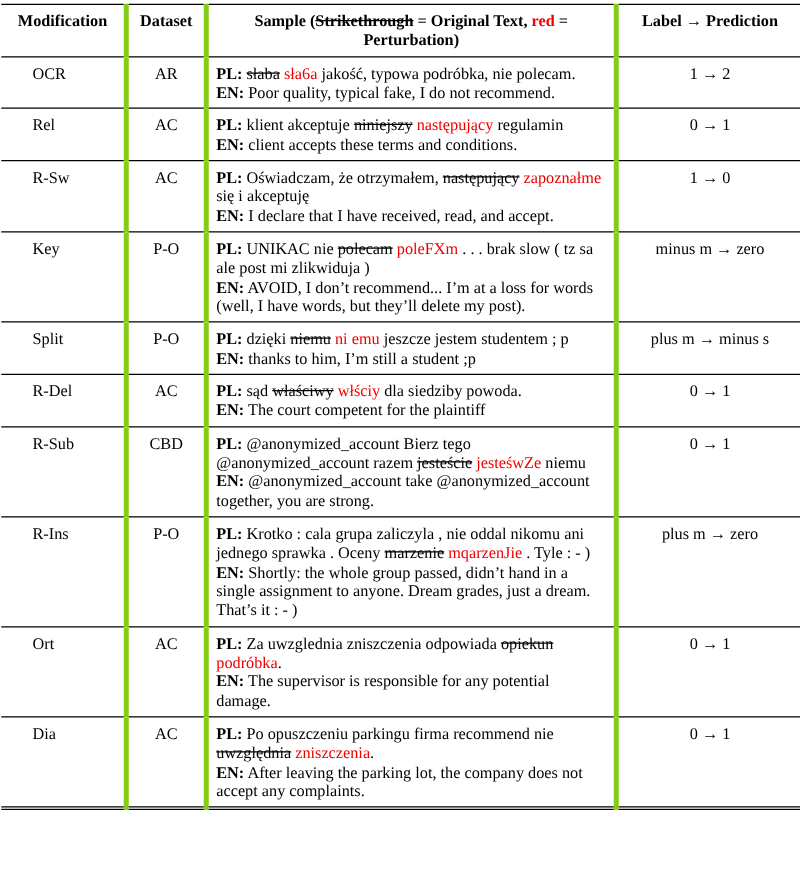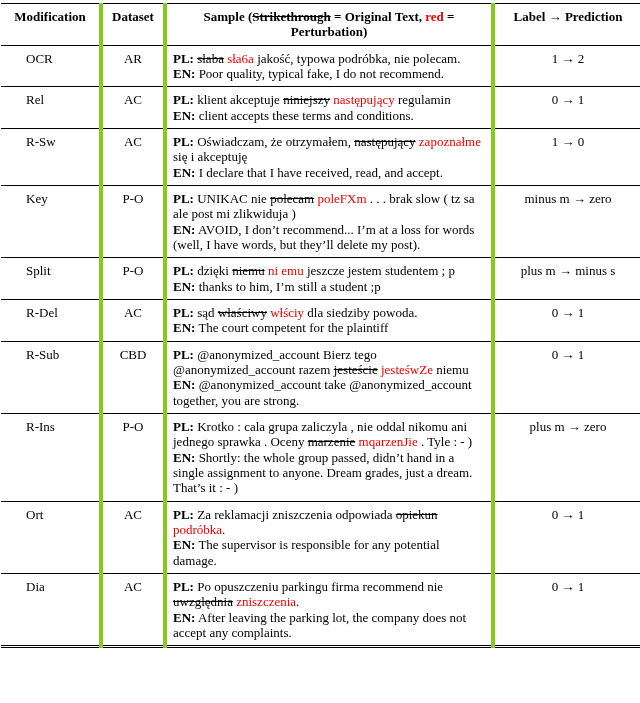--- a/index.html
+++ b/index.html
@@ -134,21 +134,21 @@
           <td class="c-sample">
             <div><span class="b">PL:</span><span> Krotko : cala grupa zaliczyla , nie oddal nikomu ani jednego sprawka . Oceny </span><span class="st">marzenie</span><span> </span><span class="rd">mqarzenJie</span><span> . Tyle : - )</span></div>
             <div><span class="b">EN:</span><span> Shortly: the whole group passed, didn’t hand in a single assignment to anyone. Dream grades, just a dream. That’s it : - )</span></div>
           </td>
           <td class="c-label">plus m → zero</td>
         </tr>
         <tr>
           <td class="c-mod">Ort</td>
           <td class="c-ds">AC</td>
           <td class="c-sample">
-            <div><span class="b">PL:</span><span> Za reklamacji zniszczenia odpowiada </span><span class="st">opiekun</span><span> </span><span class="rd">podróbka</span><span>.</span></div>
+            <div><span class="b">PL:</span><span> Za uwzglednia zniszczenia odpowiada </span><span class="st">opiekun</span><span> </span><span class="rd">podróbka</span><span>.</span></div>
             <div><span class="b">EN:</span><span> The supervisor is responsible for any potential damage.</span></div>
           </td>
           <td class="c-label">0 → 1</td>
         </tr>
         <tr>
           <td class="c-mod">Dia</td>
           <td class="c-ds">AC</td>
           <td class="c-sample">
             <div><span class="b">PL:</span><span> Po opuszczeniu parkingu firma recommend nie </span><span class="st">uwzględnia</span><span> </span><span class="rd">zniszczenia</span><span>.</span></div>
             <div><span class="b">EN:</span><span> After leaving the parking lot, the company does not accept any complaints.</span></div>

